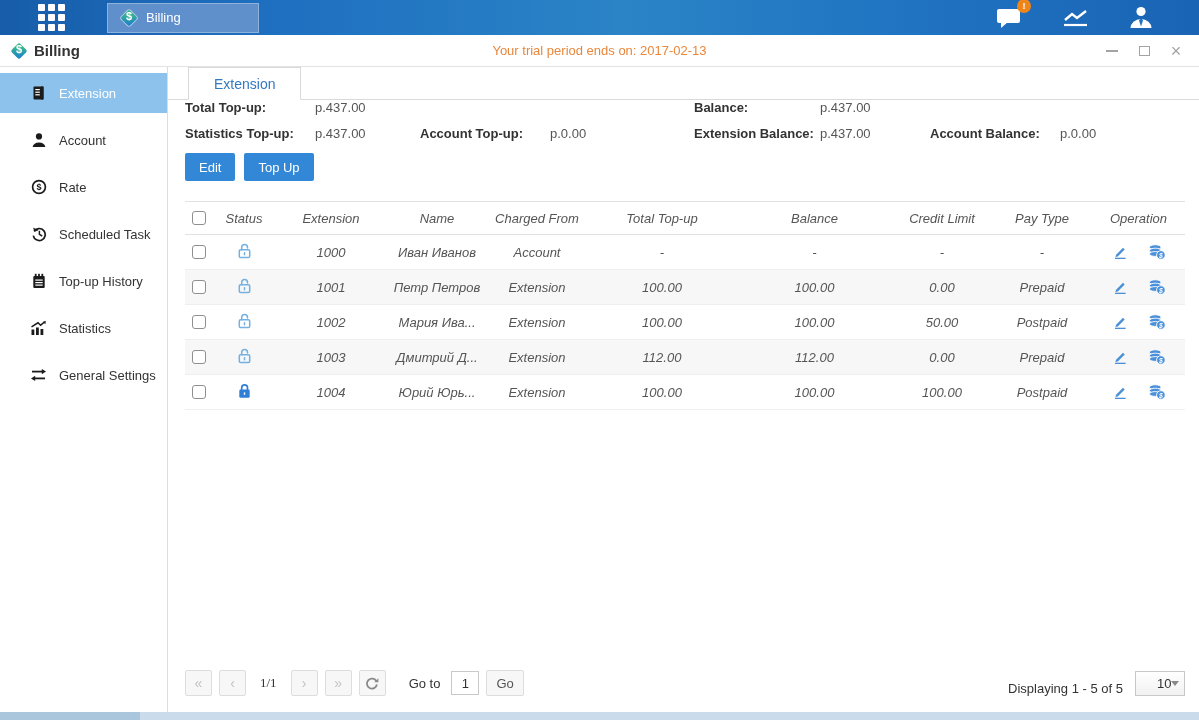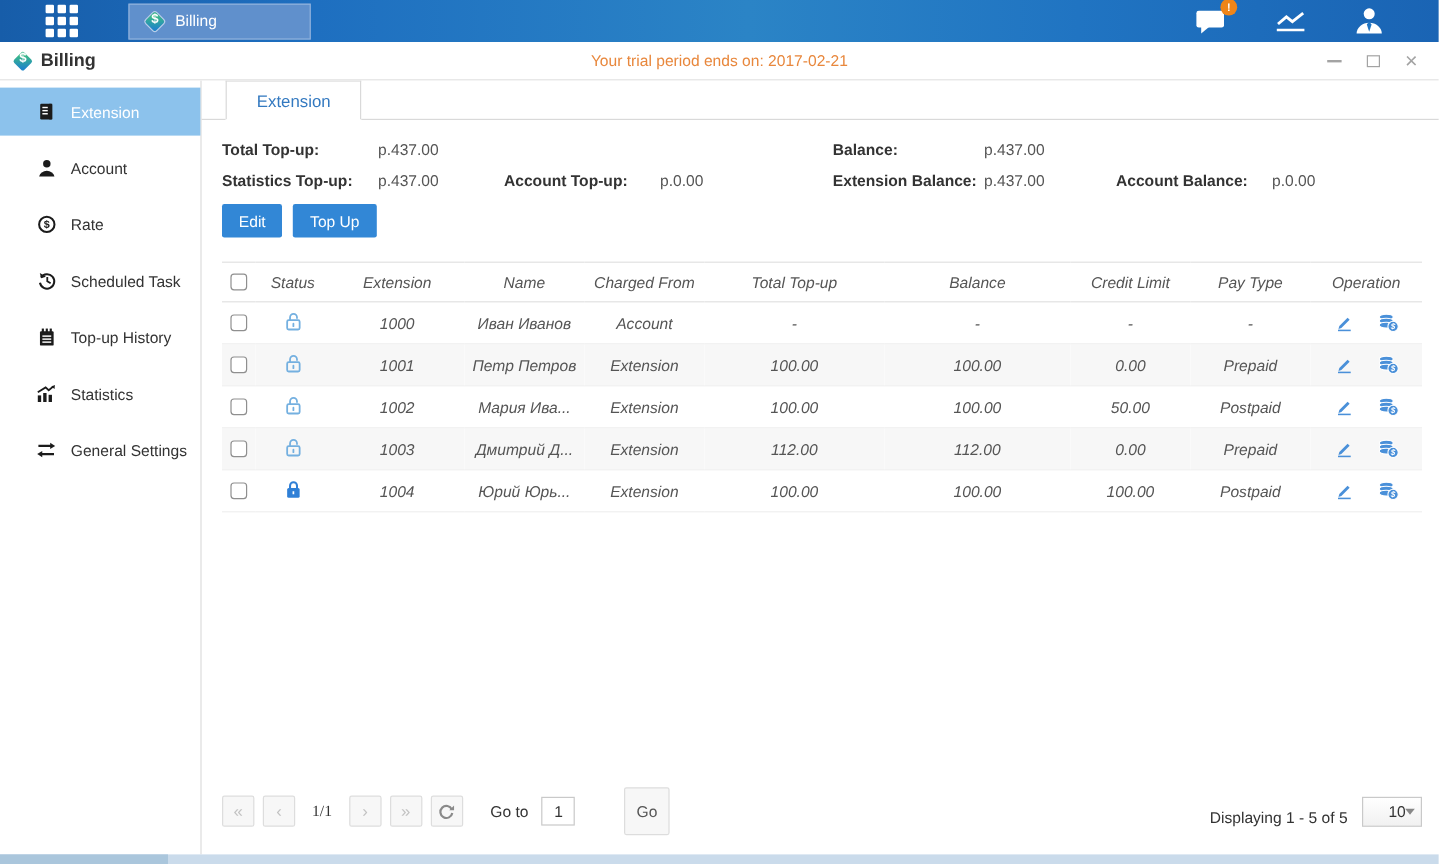--- a/index.html
+++ b/index.html
@@ -61,21 +61,21 @@
   .content { flex:1; display:flex; flex-direction:column; min-width:0; }
   .tabbar { height:33px; border-bottom:1px solid #d9d9d9; display:flex; padding-left:20px; }
   .tab {
     height:33px; margin-bottom:-1px; border:1px solid #d9d9d9; border-bottom:1px solid #fff;
     background:#fff; display:flex; align-items:center; padding:0 25px;
     font-size:14px; color:#3379c0; cursor:pointer;
   }
   .content-inner { flex:1; display:flex; flex-direction:column; padding:0 14px 0 17px; }
   
   .summary {
-    display:grid; margin-top:17px; row-gap:11px; font-size:13px; color:#555;
+    display:grid; row-gap:11px; font-size:13px; color:#555;
     grid-template-columns:130px 105px 130px 144px 126px 110px 130px 1fr;
   }
   .summary .lbl { font-weight:bold; color:#333; }
   .c1{grid-column:1} .c2{grid-column:2} .c3{grid-column:3} .c4{grid-column:4}
   .c5{grid-column:5} .c6{grid-column:6} .c7{grid-column:7} .c8{grid-column:8}
   .r1{grid-row:1} .r2{grid-row:2}
   
   .btn-row { margin-top:12px; display:flex; gap:9px; }
   .btn {
     background:#3287d6; color:#fff; font-size:13px; border:none; border-radius:2px;
@@ -103,22 +103,22 @@
     display:flex; align-items:center; justify-content:center; font-size:14px; border-radius:2px; cursor:pointer;
   }
   .pg-refresh { color:#8a8a8a; }
   .page-label { margin:0 7px; color:#333;font-family:Liberation Serif, serif; }
   .goto-label { margin-left:16px; margin-right:4px; }
   input.goto {
     width:28px; height:24px; border:1px solid #c9c9c9; text-align:center;
     font-size:13px; font-family:inherit; color:#333;
   }
   .go-btn {
-    height:40px; border:1px solid #ddd; background:#f7f7f7; color:#555;
-    padding:0 9px; font-size:13px; border-radius:2px; display:flex; align-items:center; cursor:pointer;margin-left:34px;
+    height:26px; border:1px solid #ddd; background:#f7f7f7; color:#555;
+    padding:0 9px; font-size:13px; border-radius:2px; display:flex; align-items:center; cursor:pointer;
   }
   .pag-right { margin-left:auto; display:flex; align-items:flex-end; gap:12px; }
   .select-box {
     width:50px; height:25px; border:1px solid #c9c9c9; background:linear-gradient(#fff,#f1f1f1);
     display:flex; align-items:center; justify-content:space-between; padding:0 21px; cursor:pointer; color:#333;
   }
   .caret { width:0; height:0; border-left:4px solid transparent; border-right:4px solid transparent; border-top:5px solid #888; }
   
   .bottom-strip { height:8px; background:#cadbeb; position:relative; }
   .bottom-strip::before { content:""; position:absolute; left:0; top:0; width:140px; height:8px; background:#aac6dc; }
@@ -163,21 +163,21 @@
       <svg width="24" height="23" viewBox="0 0 24 23">
         <circle cx="12" cy="5.5" r="4.6" fill="#fff"></circle>
         <path d="M1.5 22 a10.5 9 0 0 1 21 0 z" fill="#fff"></path>
         <path d="M12 12 l2 2.5 -2 6 -2-6 z" fill="#2074c2"></path>
       </svg>
     </div>
   </div>
 </div>
 
 <div class="titlebar">
-  <div class="trial">Your trial period ends on: 2017-02-21</div>
+  <div class="trial">Your trial period ends on: 2017-02-13</div>
   <div class="title-left">
     <span class="diamond-wrap">
       <span class="dm"></span>
         <span class="ds" style="color:#fff;">$</span>
     </span>
     <span class="title-text">Billing</span>
   </div>
   <div class="win-controls">
     <span class="wc wc-min">
         <i></i>

